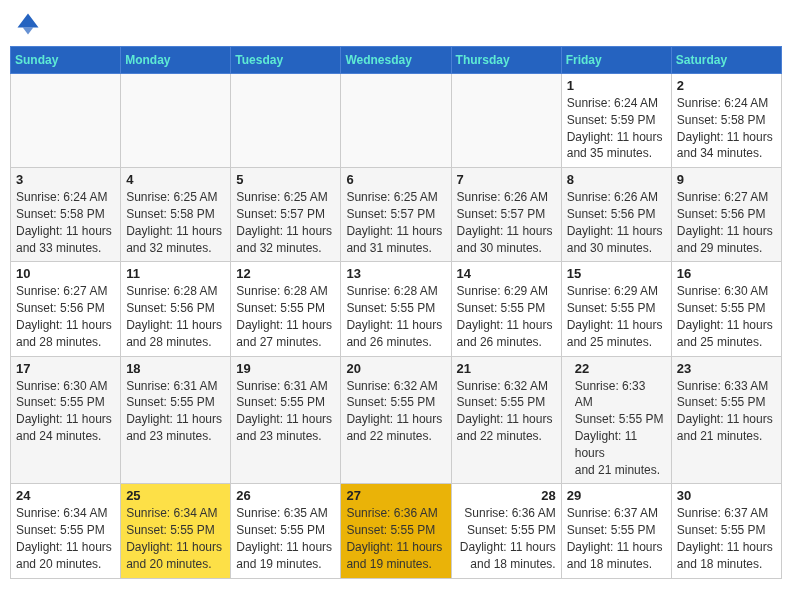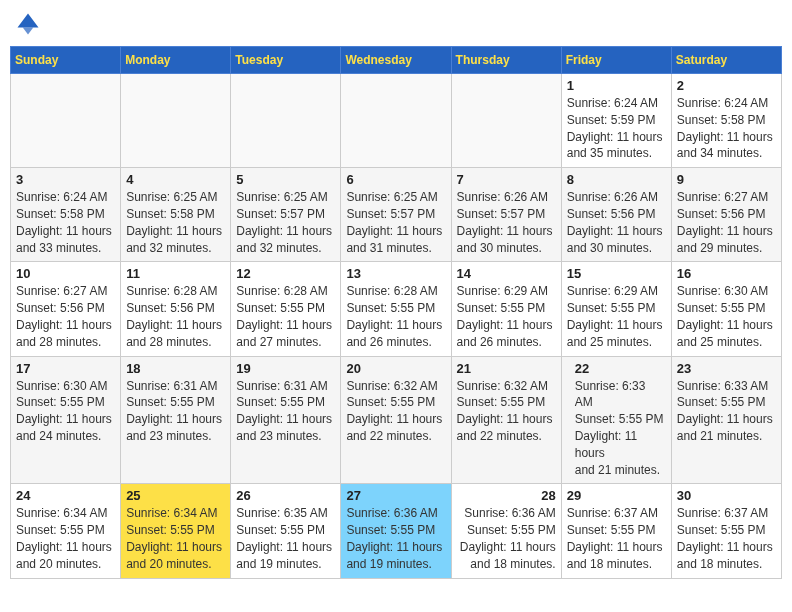--- a/index.html
+++ b/index.html
@@ -45,21 +45,21 @@
       font-size: 14px;
       color: #555;
     }
     .calendar {
       width: 100%;
       border-collapse: collapse;
       border: 1px solid #ccc;
     }
     .calendar th {
       background: #2563c0;
-      color: #fde047;
+      color: #5eead4;
       font-size: 12px;
       font-weight: bold;
       padding: 6px 4px;
       text-align: left;
       border: 1px solid #4a7fd4;
     }
     .calendar td {
       width: 110px;
       vertical-align: top;
       padding: 4px 5px 5px 5px;
@@ -313,21 +313,21 @@
 Daylight: 11 hours
 and 20 minutes.</div>
         </td>
         <td style="background: rgb(255, 255, 255);">
           <span class="day-number">26</span>
           <div class="day-info" style="white-space: pre-line;">Sunrise: 6:35 AM
 Sunset: 5:55 PM
 Daylight: 11 hours
 and 19 minutes.</div>
         </td>
-        <td style="background: #7dd3fc;">
+        <td style="background: #eab308;">
           <span class="day-number">27</span>
           <div class="day-info" style="white-space: pre-line;">Sunrise: 6:36 AM
 Sunset: 5:55 PM
 Daylight: 11 hours
 and 19 minutes.</div>
         </td>
         <td style="background: rgb(255, 255, 255); text-align: right;">
           <span class="day-number">28</span>
           <div class="day-info" style="white-space: pre-line;">Sunrise: 6:36 AM
 Sunset: 5:55 PM

